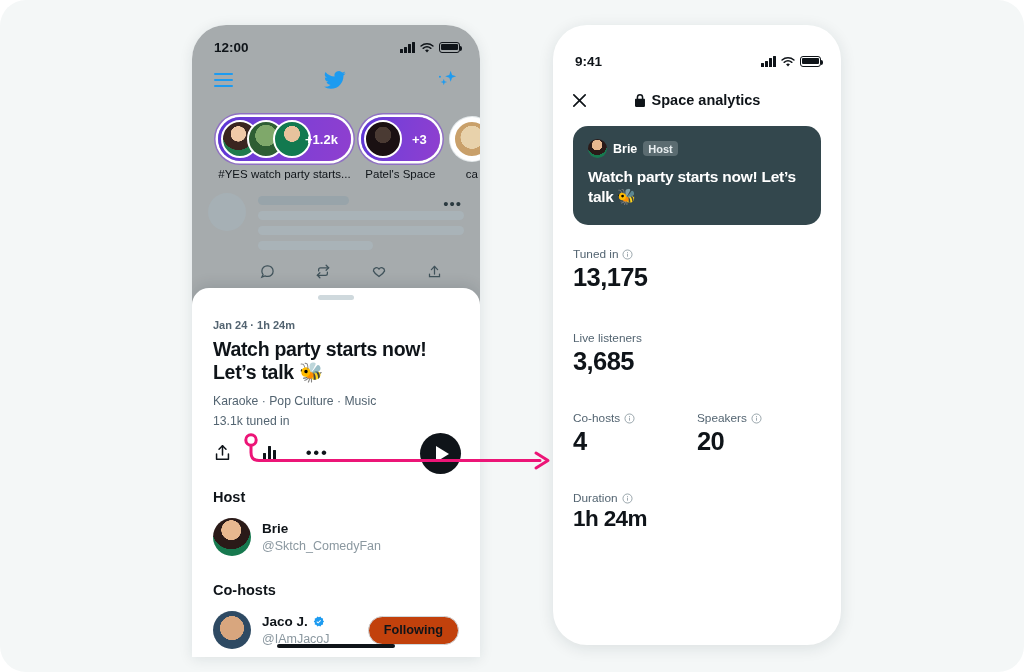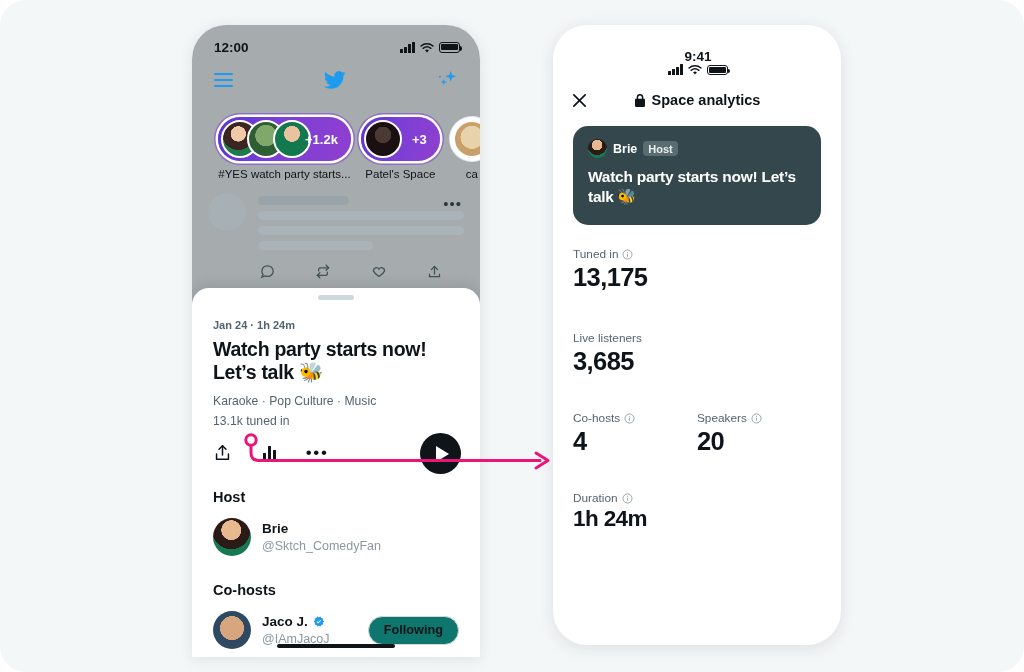--- a/index.html
+++ b/index.html
@@ -125,21 +125,21 @@
   .playbtn::after{ content:""; border-left:13px solid #fff; border-top:8px solid transparent; border-bottom:8px solid transparent; margin-left:4px;}
 
   .sec-head { font-size:14.5px; font-weight:bold; color:#0f1419; margin-top:26px; }
   .person { display:flex; align-items:center; gap:11px; margin-top:13px; }
   .p-av { width:38px; height:38px; border-radius:50%; background:#d6dde0; flex:0 0 auto; background-size:cover; }
   .p-txt { flex:1; min-width:0; }
   .p-name { font-size:13.5px; font-weight:bold; color:#0f1419; display:flex; align-items:center; gap:4px;}
   .p-handle { font-size:12.5px; color:#8b98a0; margin-top:1px;}
   .verified { width:13px; height:13px; }
   .followbtn {
-    border:1px solid #cfd9de; background:#0f766e; border-radius:17px;
+    border:1px solid #cfd9de; background:#c2410c; border-radius:17px;
     padding:6.5px 15px; font-size:12.7px; font-weight:bold; color:#0f1419; cursor:pointer;
   }
   .home-ind { position:absolute; left:50%; transform:translateX(-50%); bottom:9px; width:118px; height:4.5px; background:#0f1419; border-radius:3px; z-index:9;}
 
   
   #phone-right {
     left: 553px; top: 25px;
     width: 288px; height: 620px;
     border-radius: 34px;
     box-shadow: 0 3px 16px rgba(20,40,50,.11);
@@ -338,21 +338,21 @@
           <button class="followbtn">Following</button>
         </div>
 
       </div>
       <div class="home-ind"></div>
     </div>
   </div>
 
   <div class="phone" id="phone-right">
 
-    <div class="statusbar" style="top:14px;flex-direction:column;">
+    <div class="statusbar" style="top:14px;">
       <span>9:41</span>
       <span class="sb-right">
         <span class="sig">
             <i></i>
             <i></i>
             <i></i>
             <i></i>
           </span>
         <span class="wifi">
           <svg viewBox="0 0 16 12" width="14" height="11">

